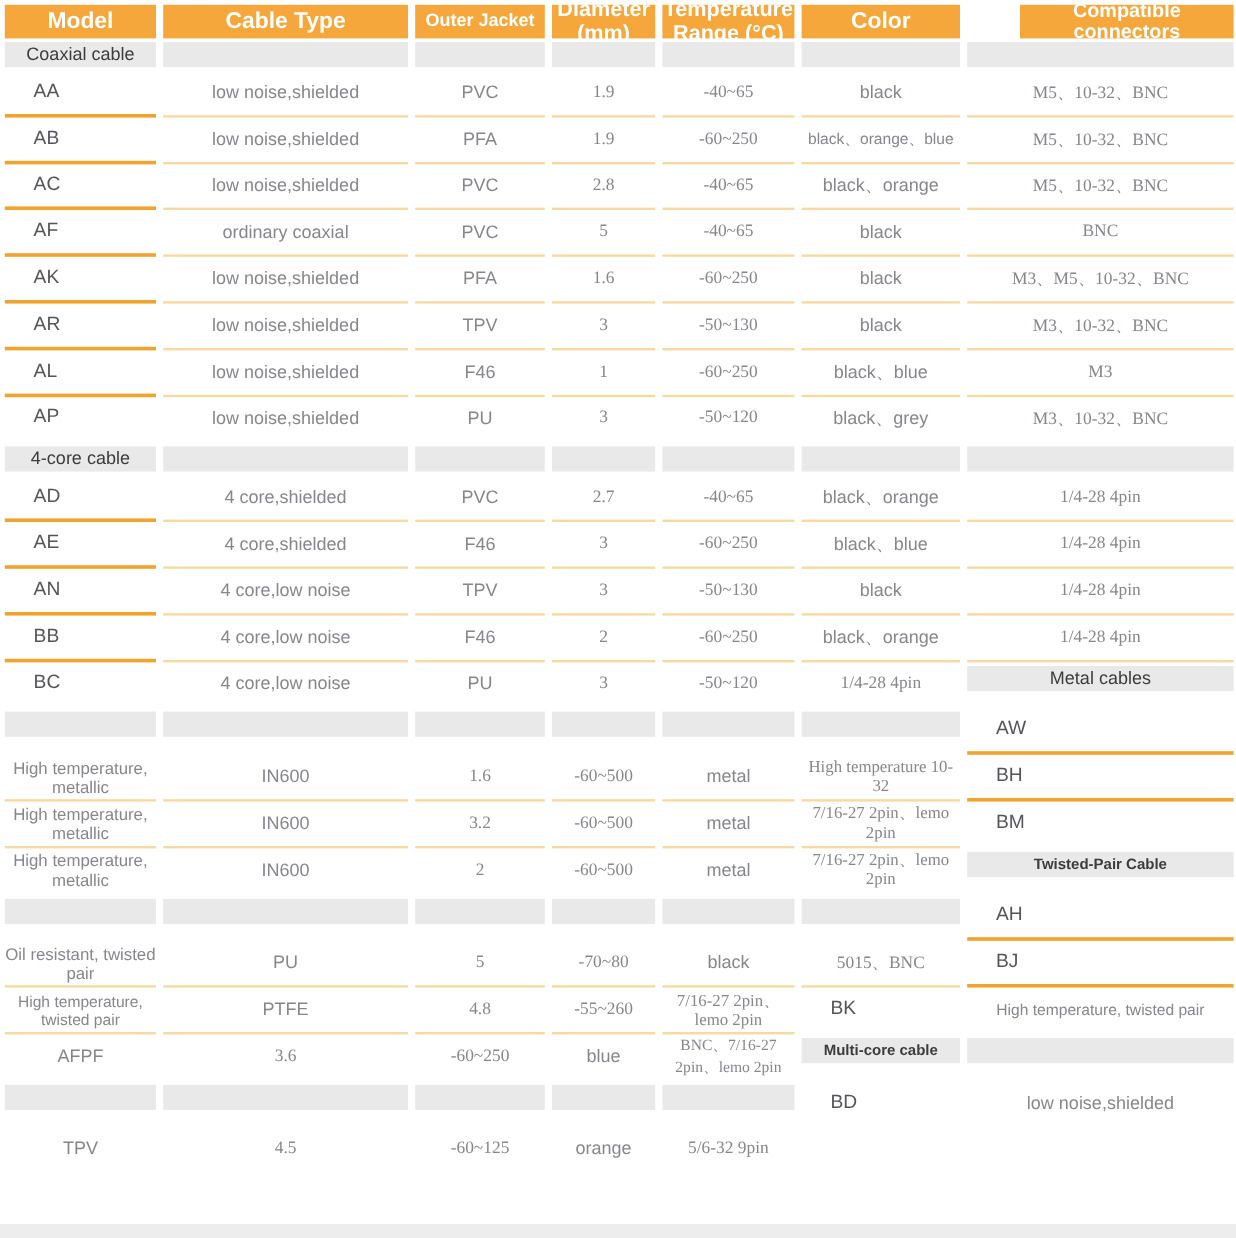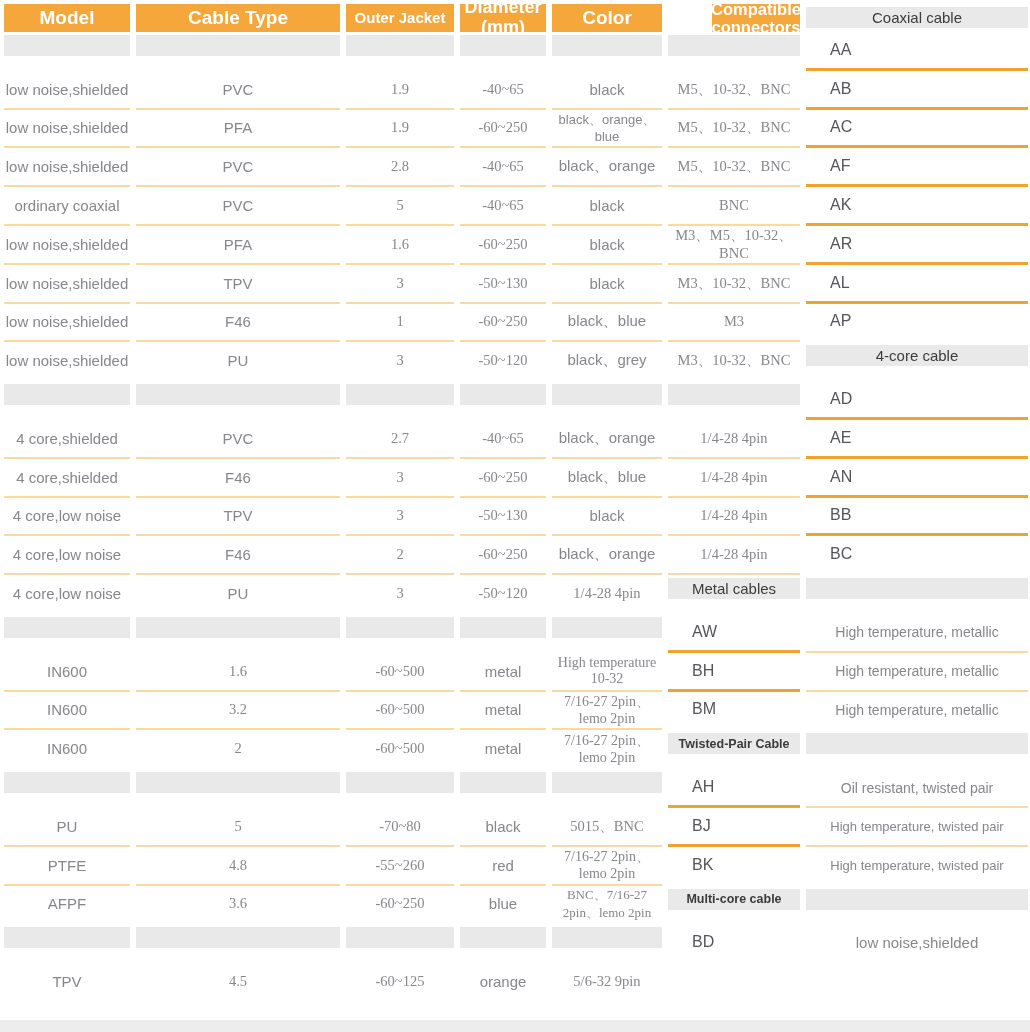--- a/index.html
+++ b/index.html
@@ -59,20 +59,22 @@
 </head>
 <body>
 
 <div class="page">
   <div class="grid">
       <div class="cell h c0">Model</div>
       <div class="cell h c1">Cable Type</div>
       <div class="cell h c2">Outer Jacket</div>
       <div class="cell h c3">Diameter
 (mm)</div>
+      <div class="cell h c4">Temperature
+Range (°C)</div>
       <div class="cell h c5">Color</div>
       <div class="cell h c6">Compatible connectors</div>
       <div class="cell sec c0">Coaxial cable</div>
       <div class="cell sec c1"></div>
       <div class="cell sec c2"></div>
       <div class="cell sec c3"></div>
       <div class="cell sec c4"></div>
       <div class="cell sec c5"></div>
       <div class="cell sec c6"></div>
       <div class="cell d c0 line">AA</div>
@@ -212,21 +214,20 @@
       <div class="cell d c2 line">PU</div>
       <div class="cell d c3 line">5</div>
       <div class="cell d c4 line">-70~80</div>
       <div class="cell d c5 line">black</div>
       <div class="cell d c6 line">5015、BNC</div>
       <div class="cell d c0 line">BJ</div>
       <div class="cell d c1 line shrink2">High temperature, twisted pair</div>
       <div class="cell d c2 line">PTFE</div>
       <div class="cell d c3 line">4.8</div>
       <div class="cell d c4 line">-55~260</div>
-      <div class="cell d c5 line">red</div>
       <div class="cell d c6 line shrink1">7/16-27 2pin、lemo 2pin</div>
       <div class="cell d c0">BK</div>
       <div class="cell d c1 shrink2">High temperature, twisted pair</div>
       <div class="cell d c2">AFPF</div>
       <div class="cell d c3">3.6</div>
       <div class="cell d c4">-60~250</div>
       <div class="cell d c5">blue</div>
       <div class="cell d c6 shrink2">BNC、7/16-27 2pin、lemo 2pin</div>
       <div class="cell sec c0 small">Multi-core cable</div>
       <div class="cell sec c1 small"></div>

